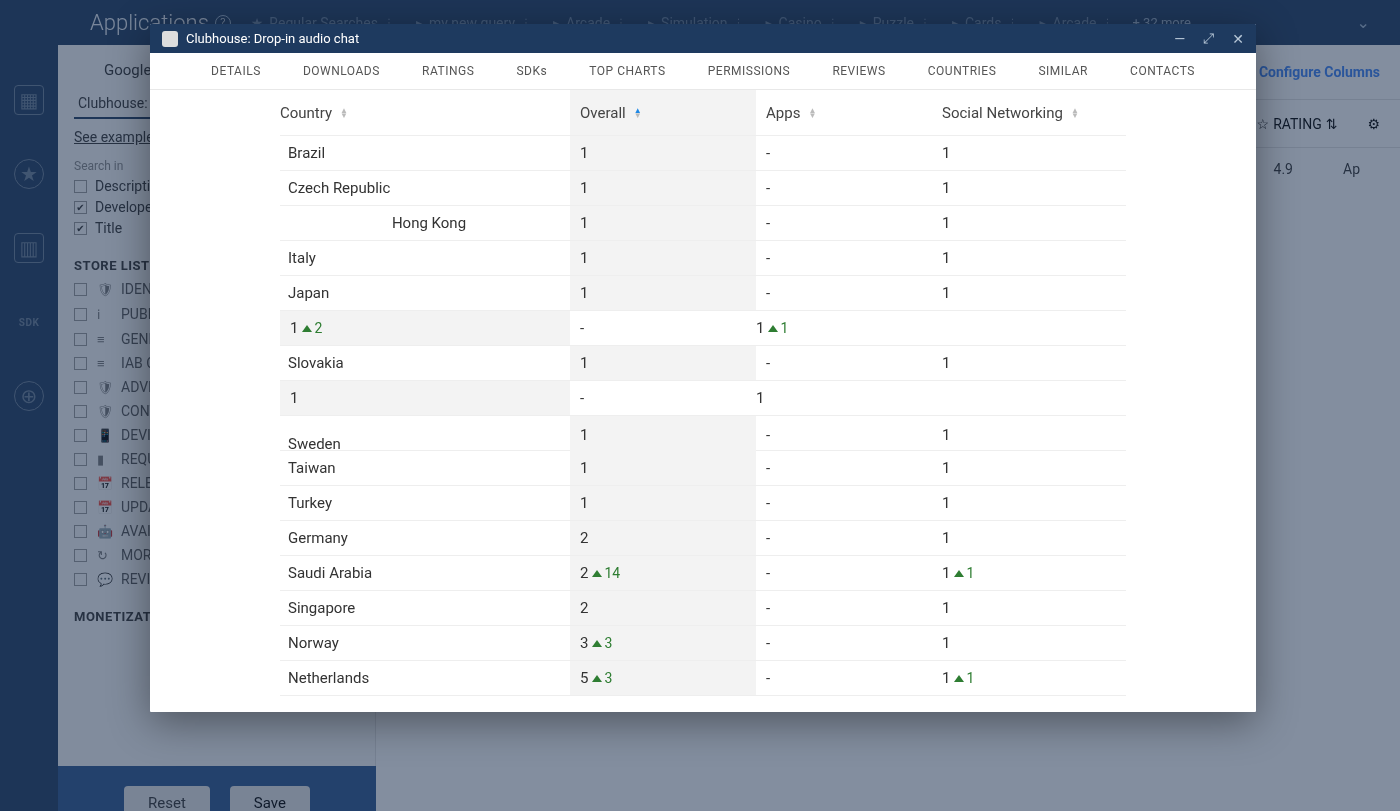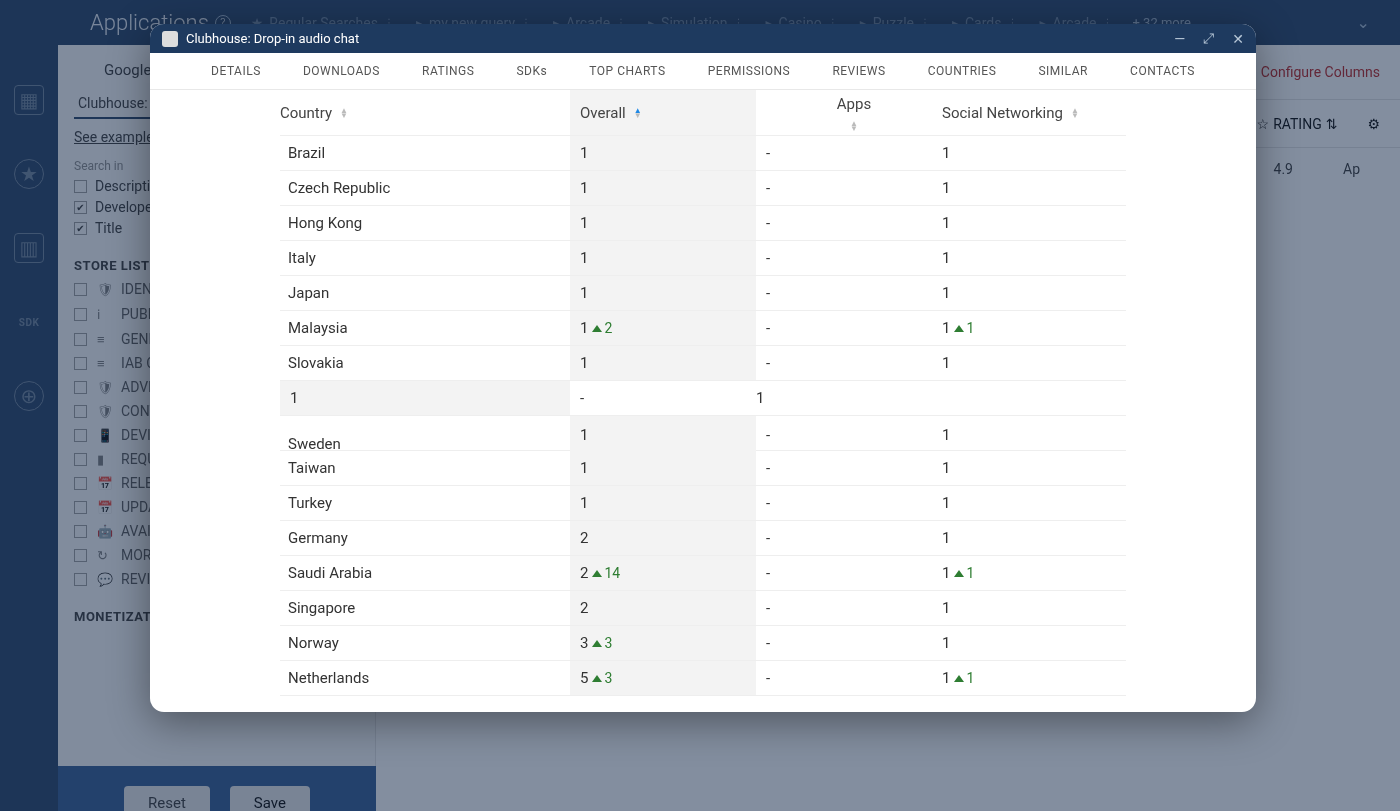--- a/index.html
+++ b/index.html
@@ -29,28 +29,28 @@
 .bg-sidebar .filter-row { display: flex; align-items: center; gap: 10px; margin: 8px 0; color: #555; font-size: 14px; }
 .bg-sidebar .filter-row .chk { flex-shrink: 0; }
 .bg-sidebar .filter-row .ficon { width: 14px; color: #777; font-size: 13px; }
 .bg-footer { position: absolute; bottom: 0; left: 58px; width: 318px; height: 45px; background: #2a568f; display: flex; align-items: center; justify-content: center; gap: 20px; }
 .bg-footer button { padding: 8px 24px; border: none; border-radius: 4px; font-size: 15px; cursor: pointer; margin-top: 28px; }
 .bg-footer .reset { background: #e8e8e8; color: #333; }
 .bg-footer .save { background: #e8e8e8; color: #000000; }
 
 .bg-main { position: absolute; left: 376px; right: 0; top: 45px; bottom: 0; background: #fff; }
 .bg-main .toolbar { height: 55px; border-bottom: 1px solid #e3e3e3; display: flex; align-items: center; justify-content: flex-end; padding: 0 20px; gap: 20px; font-size: 14px; }
-.bg-main .toolbar .cfg { color: #b91c1c; }
+.bg-main .toolbar .cfg { color: #3b82f6; font-weight: bold; }
 .bg-main .cols { height: 48px; border-bottom: 1px solid #e3e3e3; display: flex; align-items: center; justify-content: flex-end; padding-right: 20px; gap: 30px; font-size: 14px; }
 .bg-main .cols span { display: flex; align-items: center; gap: 4px; }
 .bg-main .datarow { height: 42px; display: flex; align-items: center; justify-content: flex-end; padding-right: 40px; gap: 50px; font-size: 14px; color: #333; }
 
 
 .modal-backdrop { position: absolute; inset: 0; background: rgba(30,50,80,0.55); }
-.modal { position: absolute; left: 150px; top: 24px; width: 1106px; height: 688px; background: #fff; box-shadow: 0 10px 40px rgba(0,0,0,0.4); border-radius: 14px; overflow: hidden; display: flex; flex-direction: column; }
+.modal { position: absolute; left: 150px; top: 24px; width: 1106px; height: 688px; background: #fff; box-shadow: 0 10px 40px rgba(0,0,0,0.4); border-radius: 1px; overflow: hidden; display: flex; flex-direction: column; }
 .modal-header { height: 29px; background: #1e3a5f; display: flex; align-items: center; padding: 0 12px; color: #fff; font-size: 13px; gap: 8px; }
 .modal-header .app-ico { width: 16px; height: 16px; background: #ddd; border-radius: 3px; }
 .modal-header .spacer { flex: 1; }
 .modal-header .win-btn { color: #b8c8d8; cursor: pointer; font-size: 14px; margin-left: 10px; }
 
 .modal-tabs { height: 37px; background: #fff; border-bottom: 1px solid #e8e8e8; display: flex; align-items: center; justify-content: space-around; padding: 0 40px; }
 .modal-tabs .tab { font-size: 12px; letter-spacing: 0.5px; color: #555; cursor: pointer; }
 
 .modal-body { flex: 1; overflow-y: hidden; padding: 0 130px 0 130px; }
 .ranks-table { width: 100%; }
@@ -237,21 +237,21 @@
               <span>▼</span>
             </span>
         </div>
         <div class="cell overall">
           <span>Overall</span>
           <span class="sort-arrows">
               <span class="up active">▲</span>
               <span>▼</span>
             </span>
         </div>
-        <div class="cell" style="padding-left:10px;flex-direction:column;">
+        <div class="cell" style="padding-left:10px;">
           <span>Apps</span>
           <span class="sort-arrows">
               <span class="up">▲</span>
               <span>▼</span>
             </span>
         </div>
         <div class="cell">
           <span>Social Networking</span>
           <span class="sort-arrows">
               <span class="up">▲</span>
@@ -274,21 +274,21 @@
             <div class="cell" style="padding-left:8px;">Czech Republic</div>
             <div class="cell overall">
               <span>1</span>
             </div>
             <div class="cell" style="padding-left:10px;">-</div>
             <div class="cell social">
               <span>1</span>
             </div>
           </div>
           <div class="ranks-row">
-            <div class="cell" style="padding-left:8px;">Hong Kong</div>
+            <div class="cell" style="padding-left:8px;text-align:center;">Hong Kong</div>
             <div class="cell overall">
               <span>1</span>
             </div>
             <div class="cell" style="padding-left:10px;">-</div>
             <div class="cell social">
               <span>1</span>
             </div>
           </div>
           <div class="ranks-row">
             <div class="cell" style="padding-left:8px;">Italy</div>
@@ -304,21 +304,20 @@
             <div class="cell" style="padding-left:8px;">Japan</div>
             <div class="cell overall">
               <span>1</span>
             </div>
             <div class="cell" style="padding-left:10px;">-</div>
             <div class="cell social">
               <span>1</span>
             </div>
           </div>
           <div class="ranks-row">
-            <div class="cell" style="padding-left:8px;">Malaysia</div>
             <div class="cell overall">
               <span>1</span>
               <span class="delta"><span class="tri"></span>2</span>
             </div>
             <div class="cell" style="padding-left:10px;">-</div>
             <div class="cell social">
               <span>1</span>
               <span class="delta"><span class="tri"></span>1</span>
             </div>
           </div>

